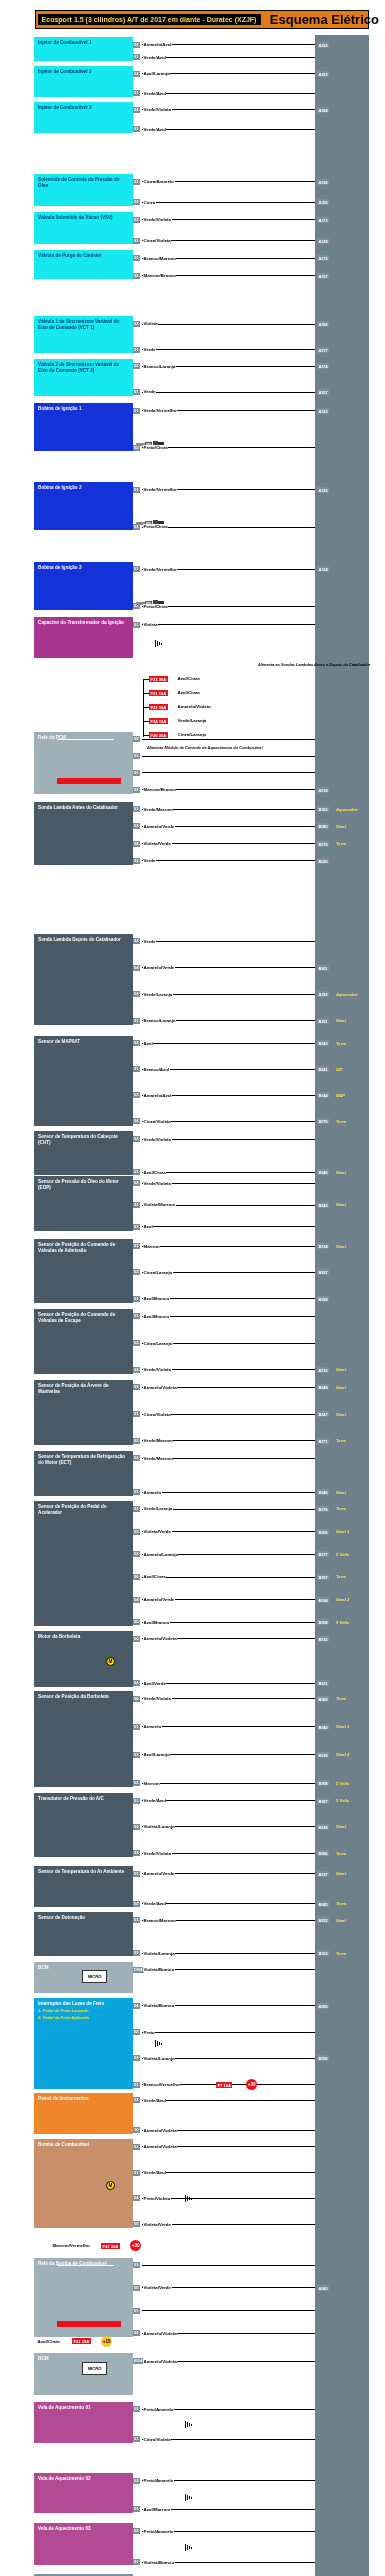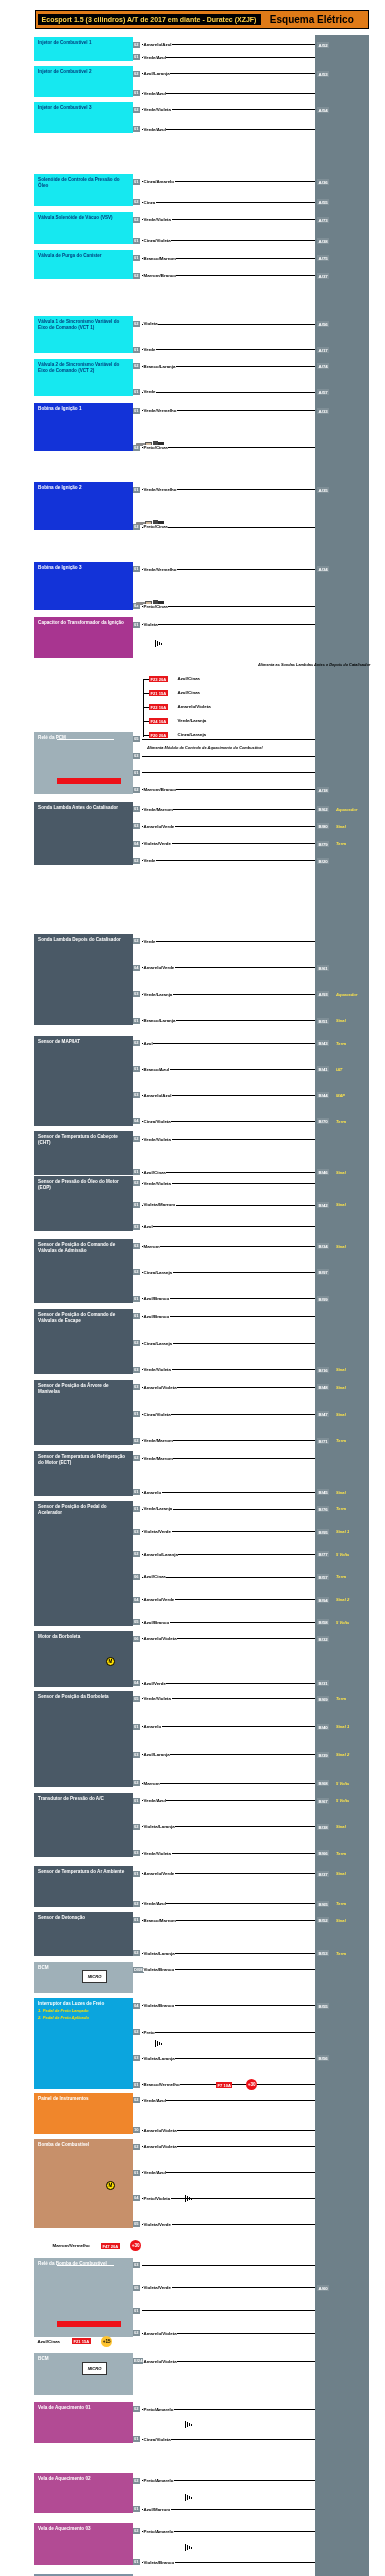--- a/index.html
+++ b/index.html
@@ -12,21 +12,21 @@
   
   #header {
     position:absolute; left:35px; top:10.3px; width:334px; height:18.5px;
     background:#E07B18; border:1px solid #000;
     display:flex; align-items:center;
   }
   #header .title-box {
     background:#000; color:#FFD24A; font-weight:bold; font-size:7px;
     padding:2.1px 4.1px; margin-left:1.5px; white-space:nowrap;
   }
-  #header .sub { color:#000; font-weight:bold; font-size:10px; margin-left:9.3px; white-space:nowrap;}
+  #header .sub { color:#000; font-weight:bold; font-size:13px; margin-left:9.3px; white-space:nowrap;}
 
   
   #pcm-spine {
     position:absolute; left:315px; top:35px; width:54px; height:3771px;
     background:#6E8089;
   }
 
   
   .box {
     position:absolute; color:#fff; font-weight:bold; font-size:4.6px;

